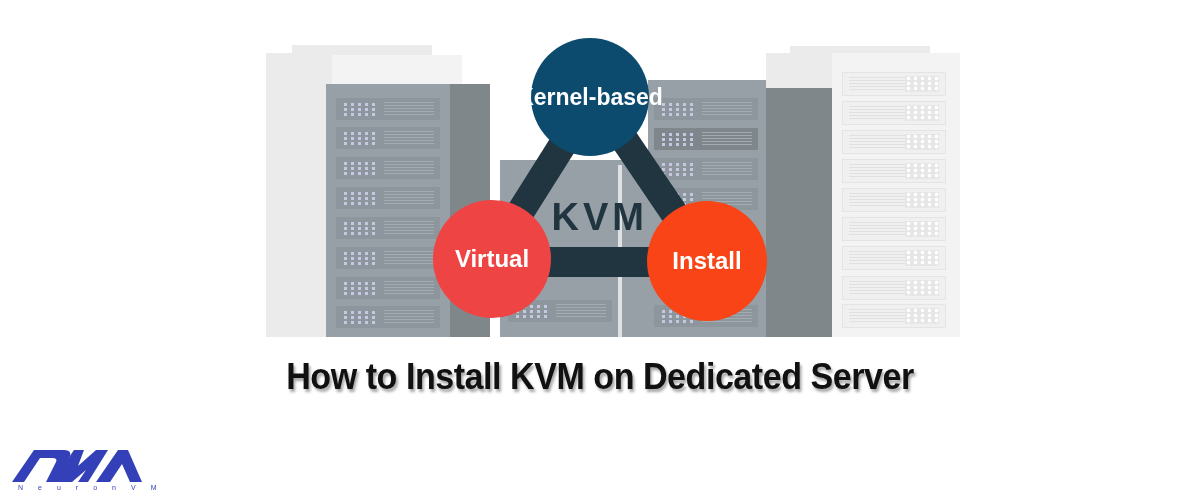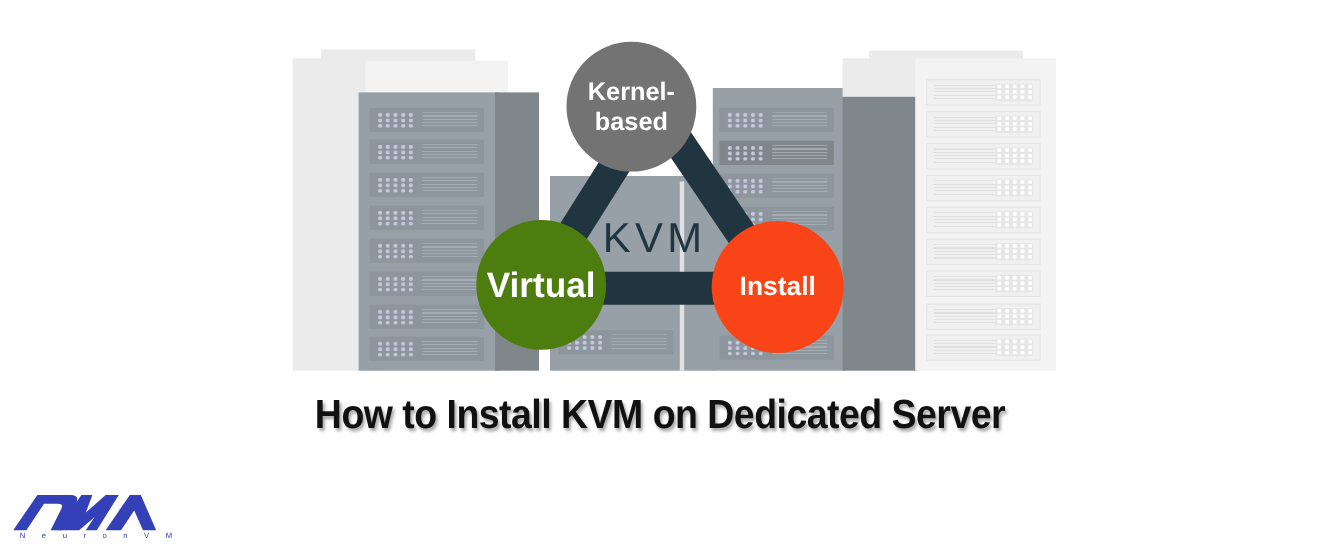--- a/index.html
+++ b/index.html
@@ -143,27 +143,27 @@
       <div class="dots"></div>
     </div>
 </div>
 
 <svg class="abs" style="left:0;top:0;" width="1200" height="500">
   <line x1="594" y1="95" x2="490" y2="260" stroke="#213540" stroke-width="28"></line>
   <line x1="594" y1="95" x2="706" y2="260" stroke="#213540" stroke-width="28"></line>
   <line x1="490" y1="262" x2="706" y2="262" stroke="#213540" stroke-width="30"></line>
 </svg>
 
-<div class="abs" style="left:548px;top:196px;width:100px;text-align:left;font-size:38px;font-weight:normal;color:#213540;letter-spacing:4px;font-family:'Liberation Sans', sans-serif;">KVM</div>
+<div class="abs" style="left:548px;top:196px;width:100px;text-align:right;font-size:38px;font-weight:bold;color:#213540;letter-spacing:4px;font-family:'Liberation Sans', sans-serif;">KVM</div>
 
-<div class="circle" style="left:515px;top:38px;width:118px;height:118px;background:#737373;font-size:23px;line-height:27px;flex-direction:column;">
+<div class="circle" style="left:531px;top:38px;width:118px;height:118px;background:#0c4a6e;font-size:23px;line-height:27px;flex-direction:row;">
   <span>Kernel-</span>
   <span>based</span>
 </div>
-<div class="circle" style="left:433px;top:200px;width:118px;height:118px;background:#4d7c0f;font-size:32px;">
+<div class="circle" style="left:433px;top:200px;width:118px;height:118px;background:#ef4444;font-size:24px;">
   <span>Virtual</span>
 </div>
 <div class="circle" style="left:647px;top:201px;width:120px;height:120px;background:#f84416;font-size:24px;">
   <span>Install</span>
 </div>
 
 <div class="title">How to Install KVM on Dedicated Server</div>
 
 <svg class="abs" style="left:12px;top:448px;" width="130" height="36" viewBox="0 0 130 36">
   <path d="M0 34 L22 2 L52 2 Q62 2 56 12 L44 34 L34 34 L44 14 Q46 10 40 10 L28 10 L12 34 Z" fill="#3340b8"></path>

